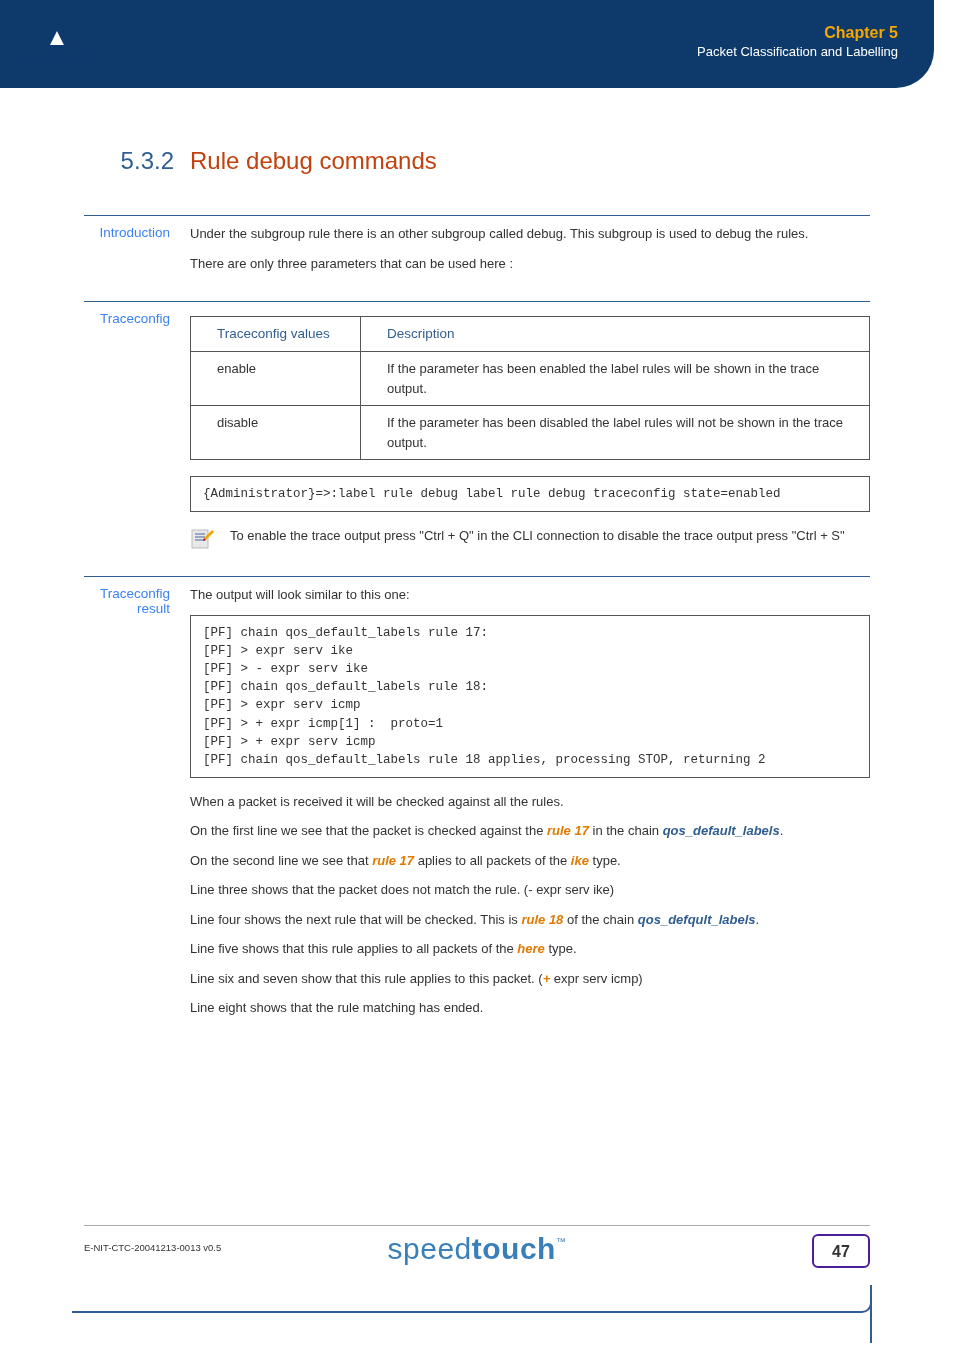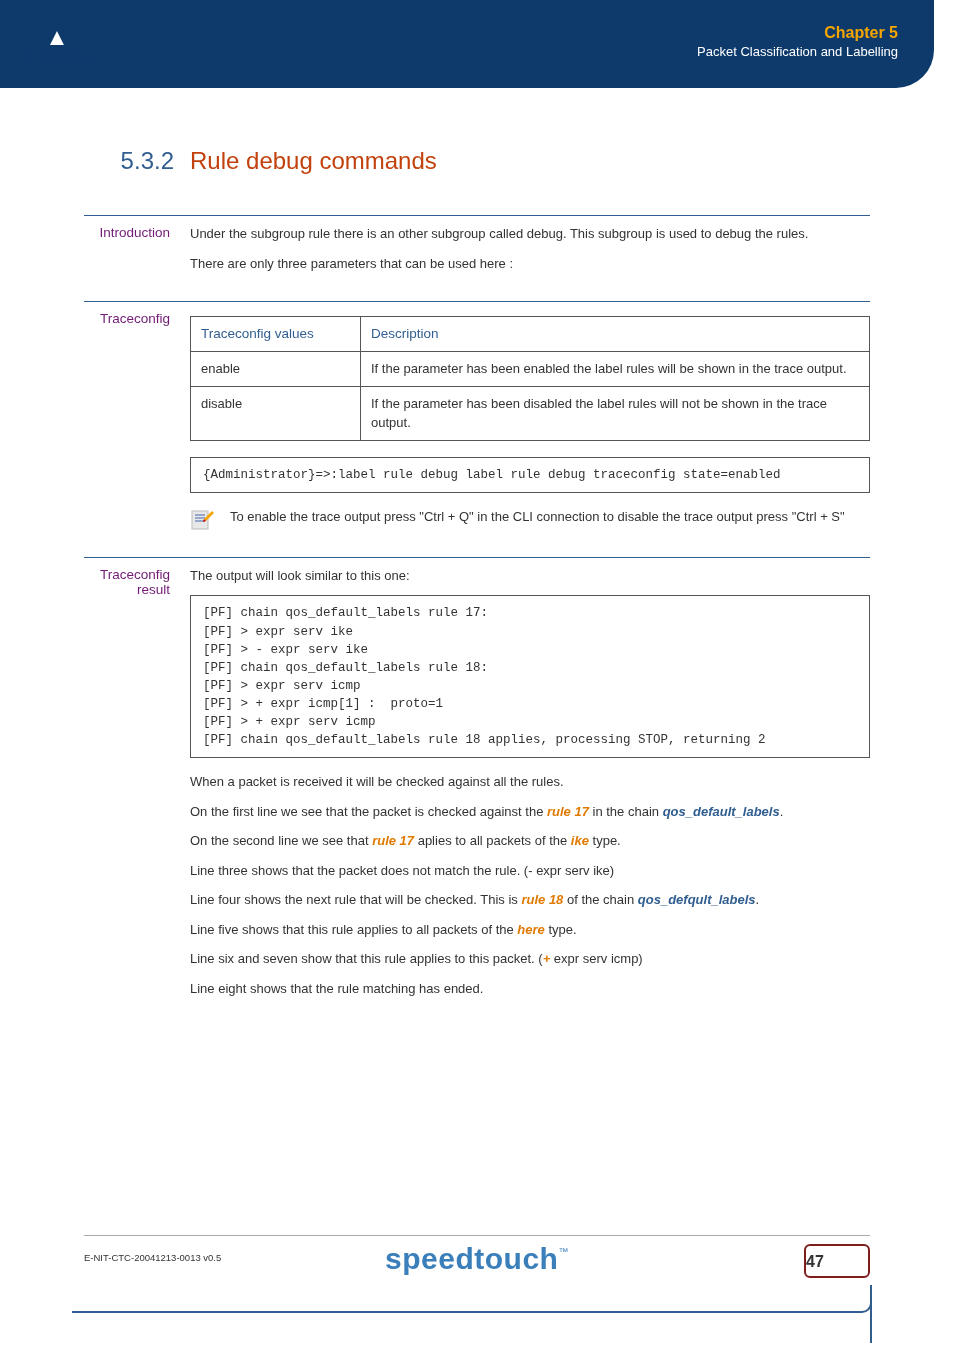--- a/index.html
+++ b/index.html
@@ -87,39 +87,39 @@
   .block {
     border-top: 1.5px solid #315e90;
     display: flex;
     padding-top: 8px;
     margin-bottom: 18px;
   }
   .block .label {
     width: 106px;
     text-align: right;
     padding-right: 20px;
-    color: #701a75;
+    color: #3b82f6;
     font-size: 13.5px;
     flex-shrink: 0;
     padding-top: 1px;
   }
   .block .content {
     flex: 1;
     font-size: 13px;
     line-height: 1.5;
   }
   .content p { margin-bottom: 10px; }
   table.data {
     border-collapse: collapse;
     width: 100%;
     margin: 6px 0 16px 0;
   }
   table.data th, table.data td {
     border: 1px solid #555;
-    padding: 7px 10px;
+    padding: 7px 26px;
     text-align: left;
     vertical-align: top;
     font-size: 13px;
   }
   table.data th {
     color: #315e90;
     font-weight: normal;
     font-size: 13.5px;
   }
   table.data th:first-child, table.data td:first-child { width: 170px; }
@@ -147,46 +147,47 @@
   .note-icon svg { width: 26px; height: 24px; }
   .note-text { flex: 1; line-height: 1.5; }
   .em-orange { color: #e07a00; font-weight: bold; font-style: italic; }
   .em-blue { color: #315e90; font-weight: bold; font-style: italic; }
   .footer {
     position: absolute;
     bottom: 60px;
     left: 0; right: 0;
     height: 48px;
     border-top: 1px solid #aaa;
-    margin: 8px 84px;
+    margin: 18px 84px;
   }
   .footer .docid {
     position: absolute;
     left: 0; top: 16px;
     font-size: 9.5px;
     color: #333;
   }
   .footer .brand {
     position: absolute;
     left: 50%; top: 6px;
     transform: translateX(-50%);
     font-size: 30px;
     color: #3a7fba;
     letter-spacing: 0.5px;
   }
-  .footer .brand .thin { font-weight: 700; }
+  .footer .brand .thin { font-weight: 400; }
   .footer .brand .bold { font-weight: 700; }
   .footer .brand .tm { font-size: 10px; vertical-align: top; position: relative; top: 4px; }
   .pagenum-box {
     position: absolute;
     right: 0;
     top: 8px;
-    width: 66px; height: 34px;
-    border: 2px solid #7f1d1d;
+    width: 58px; height: 34px;
+    border: 2px solid #4c1d95;
     border-radius: 6px;
+    text-align: center;
     line-height: 32px;
     font-weight: bold;
     font-size: 16px;
     color: #333;
   }
   .bottom-curve {
     position: absolute;
     right: 0; bottom: 0;
     width: 890px; height: 10px;
     border-right: 2px solid #315e90;

